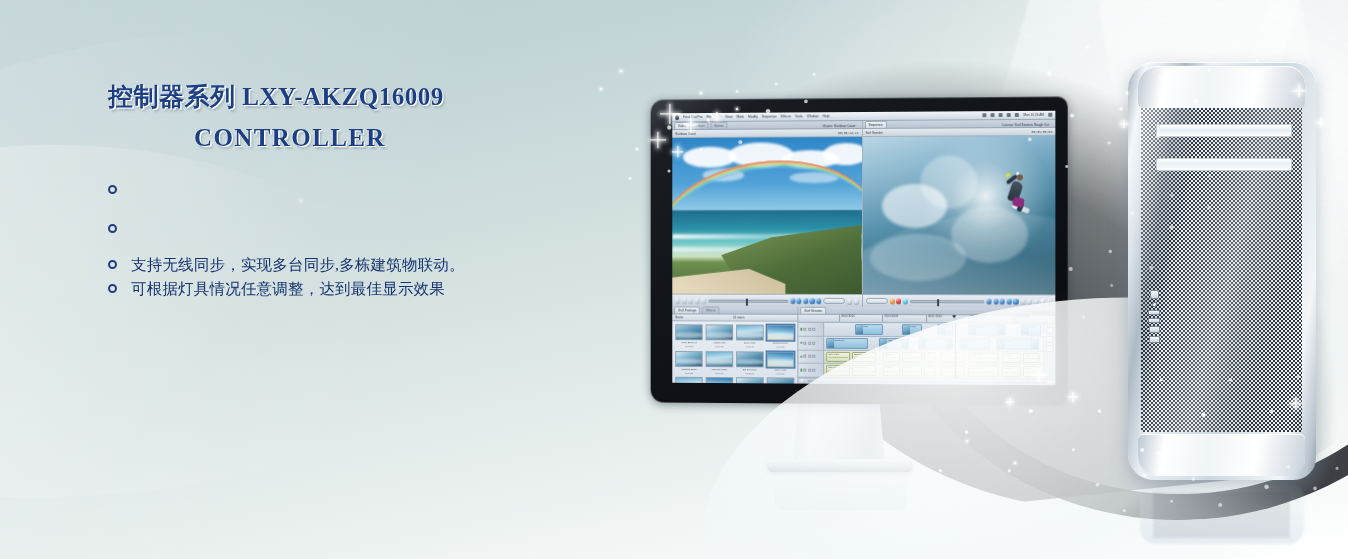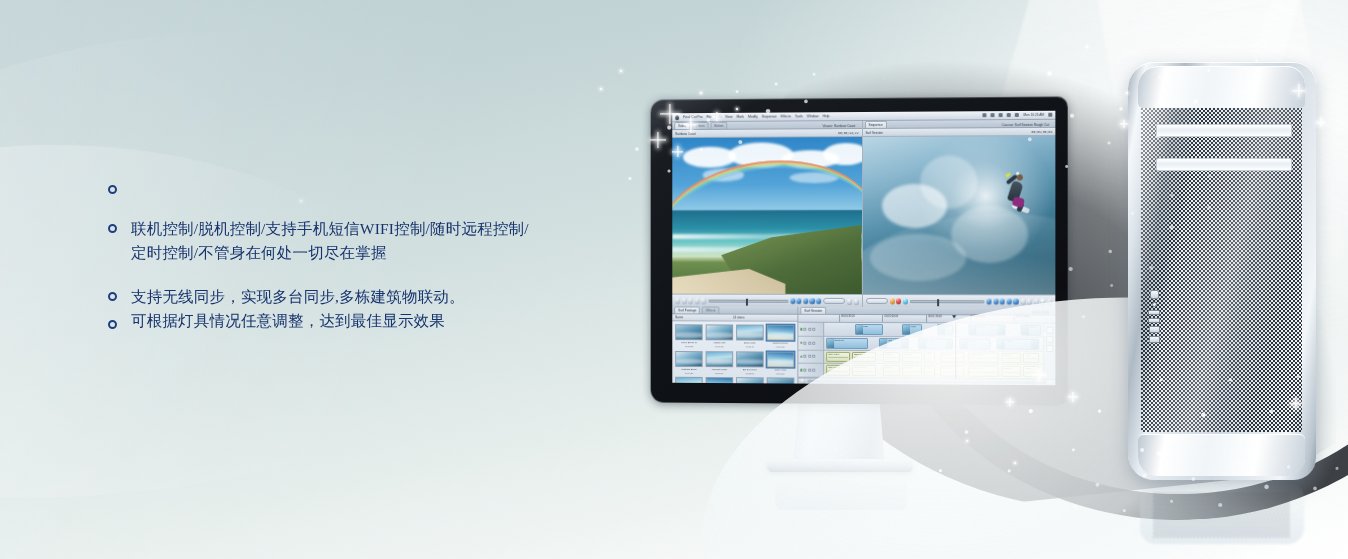--- a/index.html
+++ b/index.html
@@ -100,21 +100,21 @@
     flex:0 0 auto; margin-top:7px; margin-right:14px;
   }
   .bullet .txt {
     color:#16336d; font-size:15.5px; line-height:24px; letter-spacing:.2px;
     white-space:pre-line;
   }
   .b0 { margin-bottom:23px; }
   .b1 { margin-bottom:20px; }
   .b2 { }
   .b3 { margin-bottom:22px; }
-  .b4 { margin-bottom:22px;align-items:center; }
+  .b4 { margin-bottom:22px; }
 
   
   #monitor { position:absolute; left:648px; top:98px; width:418px; height:306px; }
   .mon-bezel {
     position:absolute; inset:0;
     background:linear-gradient(150deg,#3a3f46 0%,#181b20 12%,#101317 45%,#0c0e12 78%,#1c2026 100%);
     border-radius:13px 10px 10px 13px;
     box-shadow: 0 2px 10px rgba(20,30,45,.45), inset 0 1px 0 rgba(255,255,255,.22);
     transform: perspective(1400px) rotateY(-4deg);
   }
@@ -506,29 +506,31 @@
   <div class="bg-curve-a"></div>
   <div class="bg-curve-b"></div>
   <div class="bg-sheen-1"></div>
   <div class="bg-sheen-2"></div>
   <div class="bg-ray r1"></div>
   <div class="bg-ray r2"></div>
   <div class="bg-ray r3"></div>
   <div class="dark-swoosh"></div>
   <div class="dark-arc"></div>
 
+  <div class="title-block">
+    <div class="title-l1">控制器系列 LXY-AKZQ16009</div>
+    <div class="title-l2">CONTROLLER</div>
+  </div>
 
   <div class="bullets">
     <div class="bullet b0">
       <span class="marker"></span>
     </div>
     <div class="bullet b1">
       <span class="marker"></span>
-      <span class="txt">联机控制/脱机控制/支持手机短信WIFI控制/随时远程控制/
-定时控制/不管身在何处一切尽在掌握</span>
     </div>
     <div class="bullet b2">
       <span class="marker"></span>
       <span class="txt">支持无线同步，实现多台同步,多栋建筑物联动。</span>
     </div>
     <div class="bullet b4">
       <span class="marker"></span>
       <span class="txt">可根据灯具情况任意调整，达到最佳显示效果</span>
     </div>
   </div>

